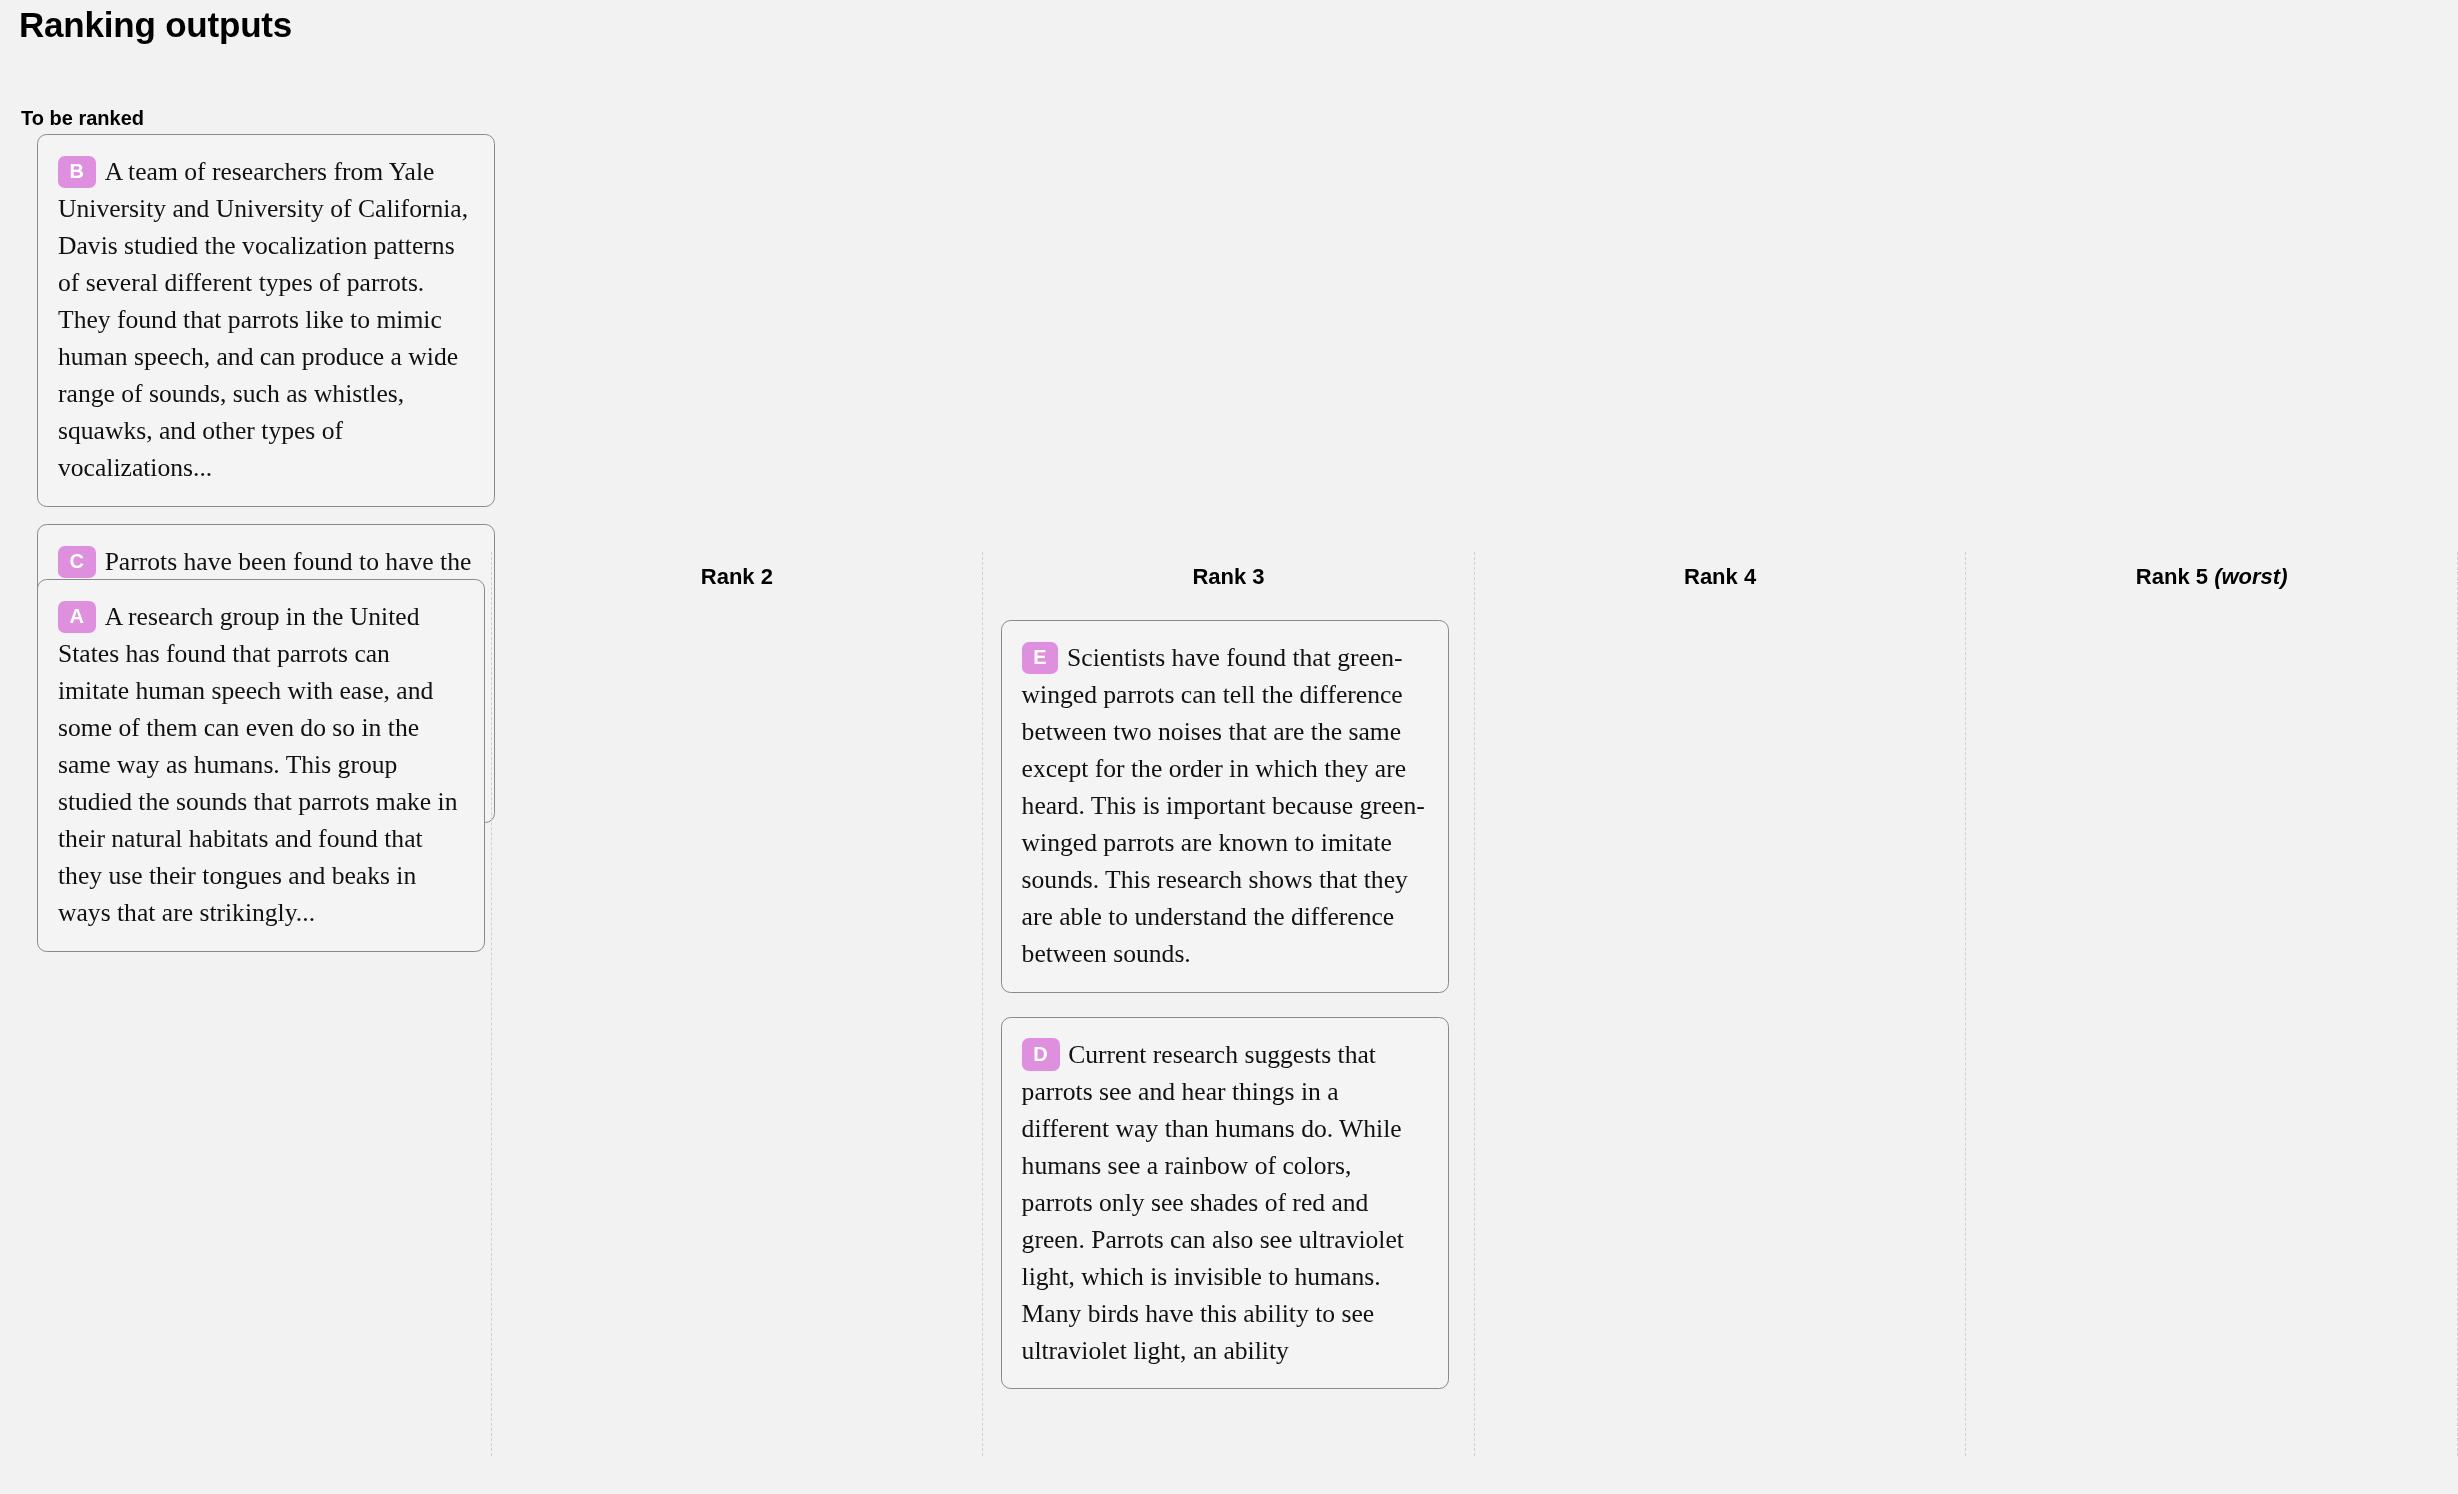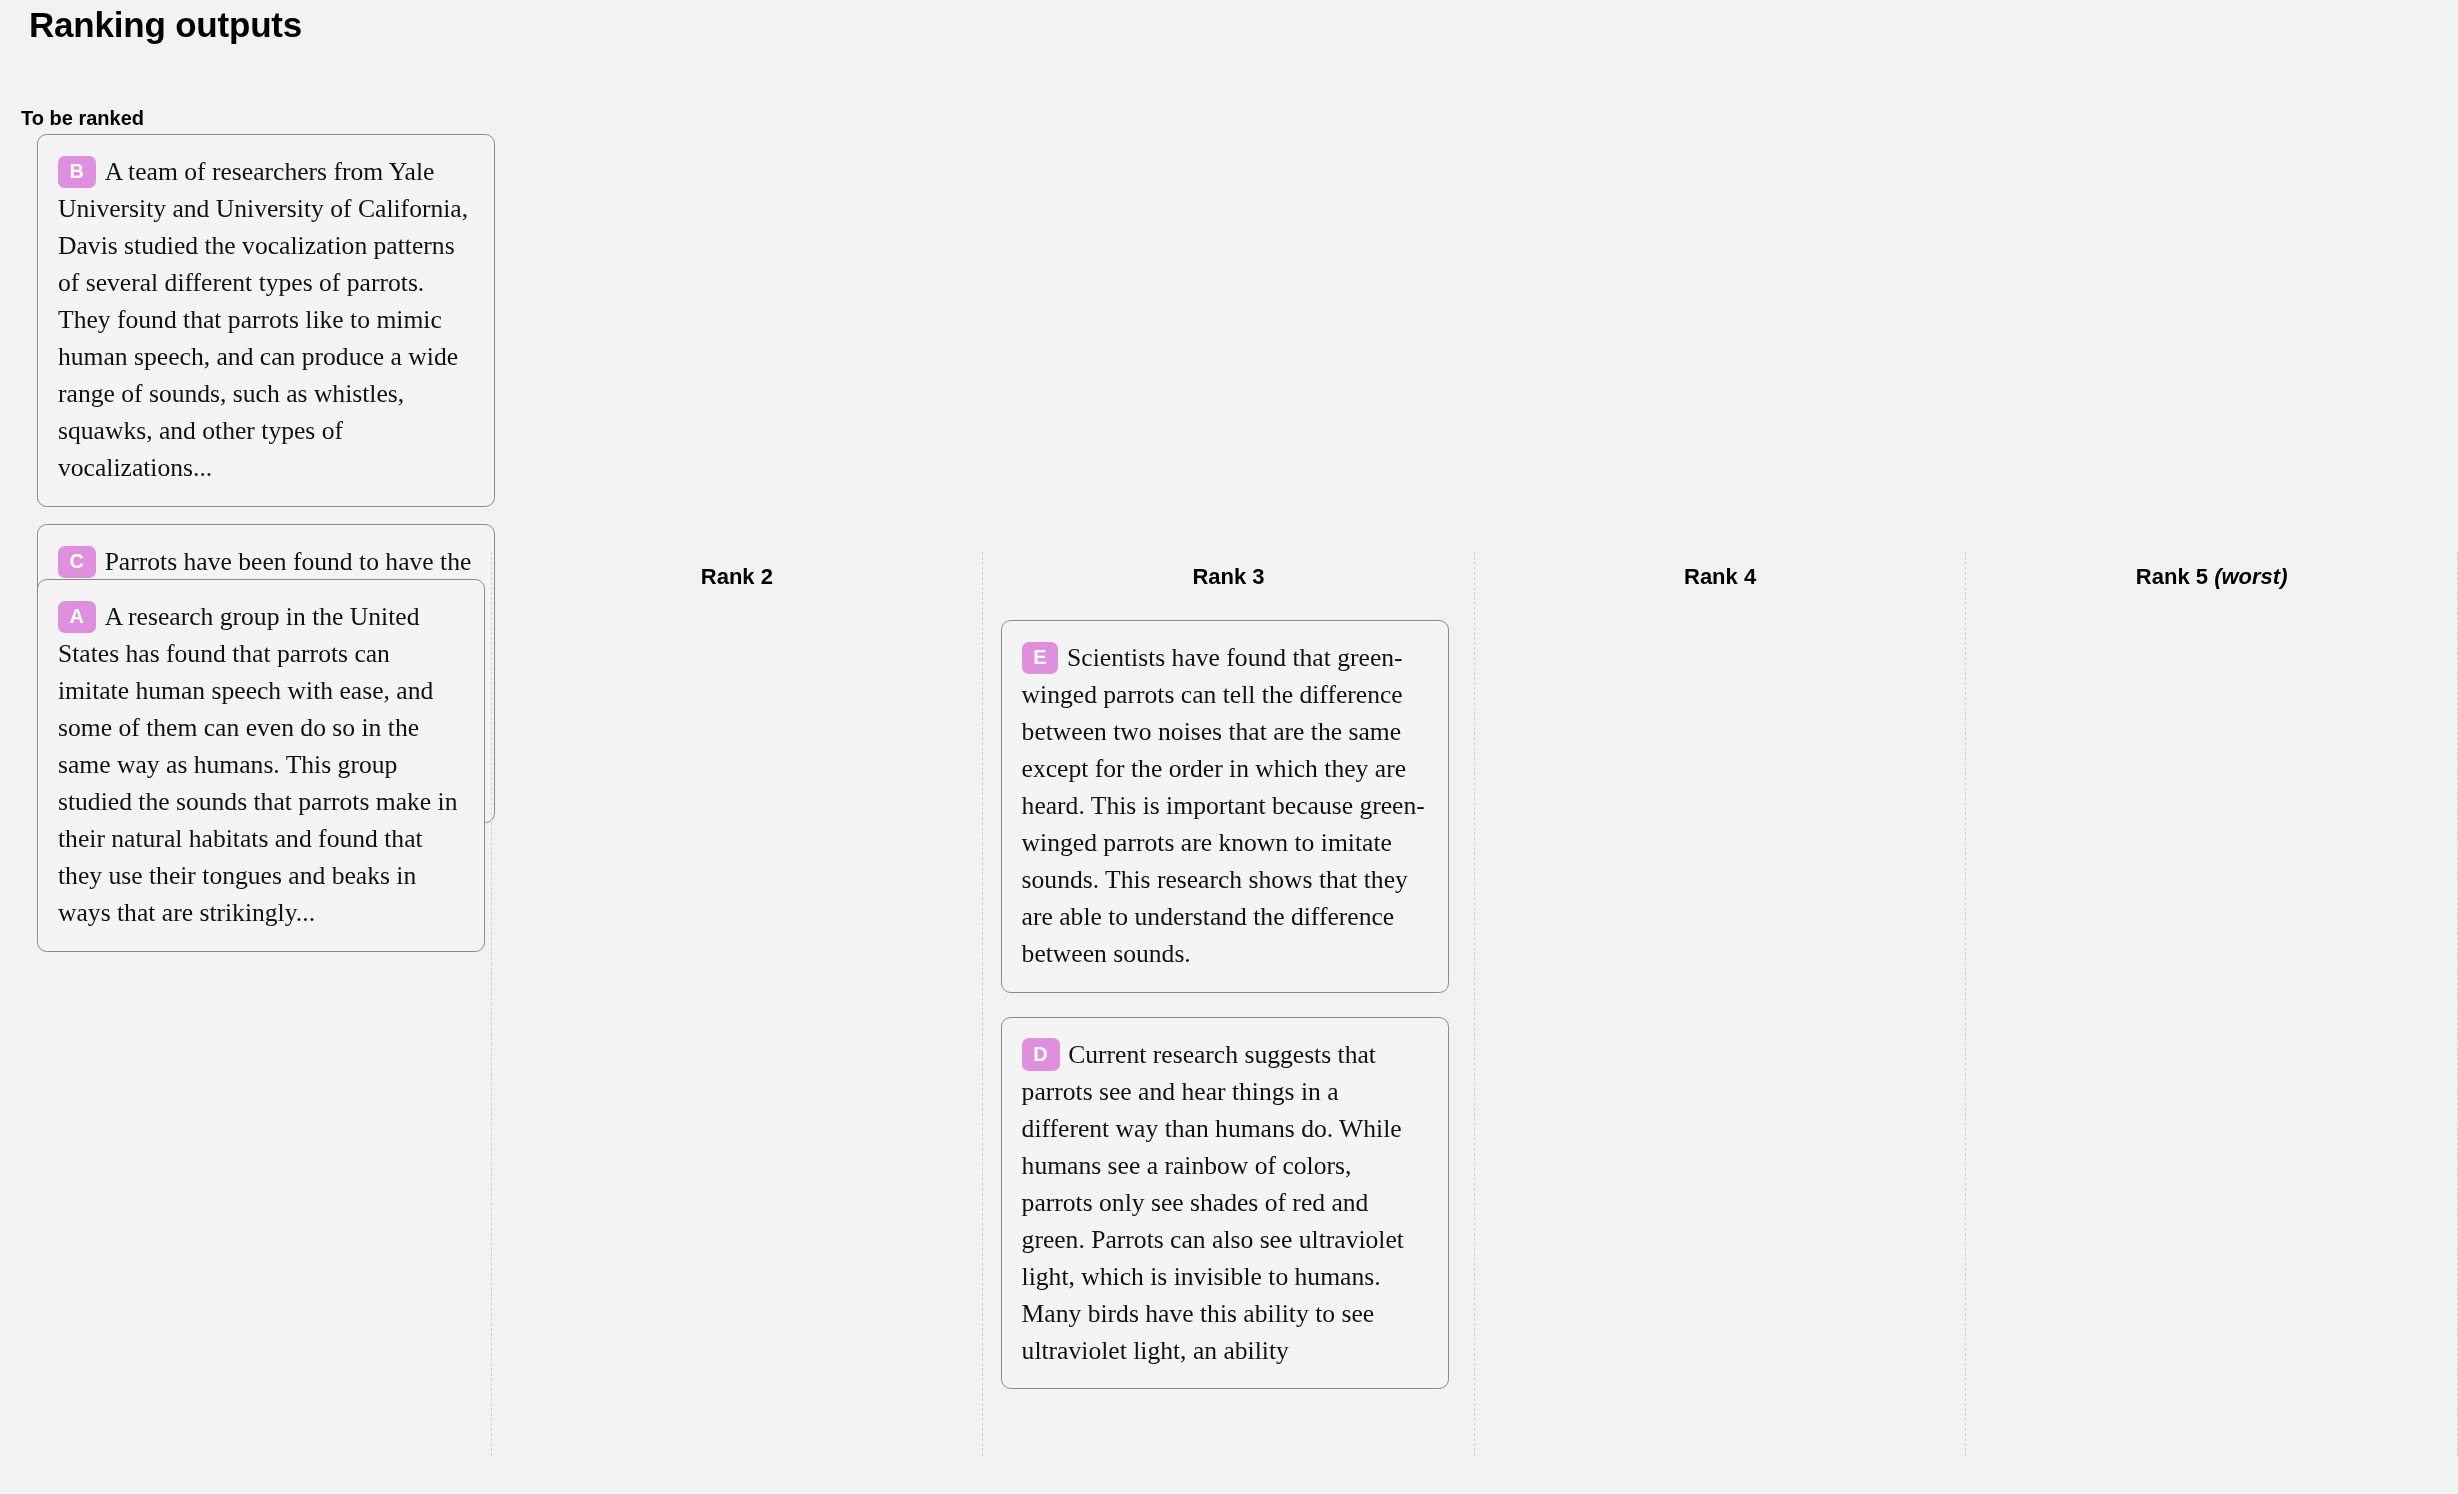--- a/index.html
+++ b/index.html
@@ -13,21 +13,21 @@
     height: 1495px;
     font-family: "Liberation Sans", "DejaVu Sans", sans-serif;
     color: #111111;
     overflow: hidden;
     position: relative;
   }
 
   
   .page-title {
     position: absolute;
-    left: 29px;
+    left: 19px;
     top: 1.9px;
     font-size: 35px;
     font-weight: bold;
     letter-spacing: -0.2px;
     color: #000000;
     line-height: 46px;
   }
 
   
   .section-label {

